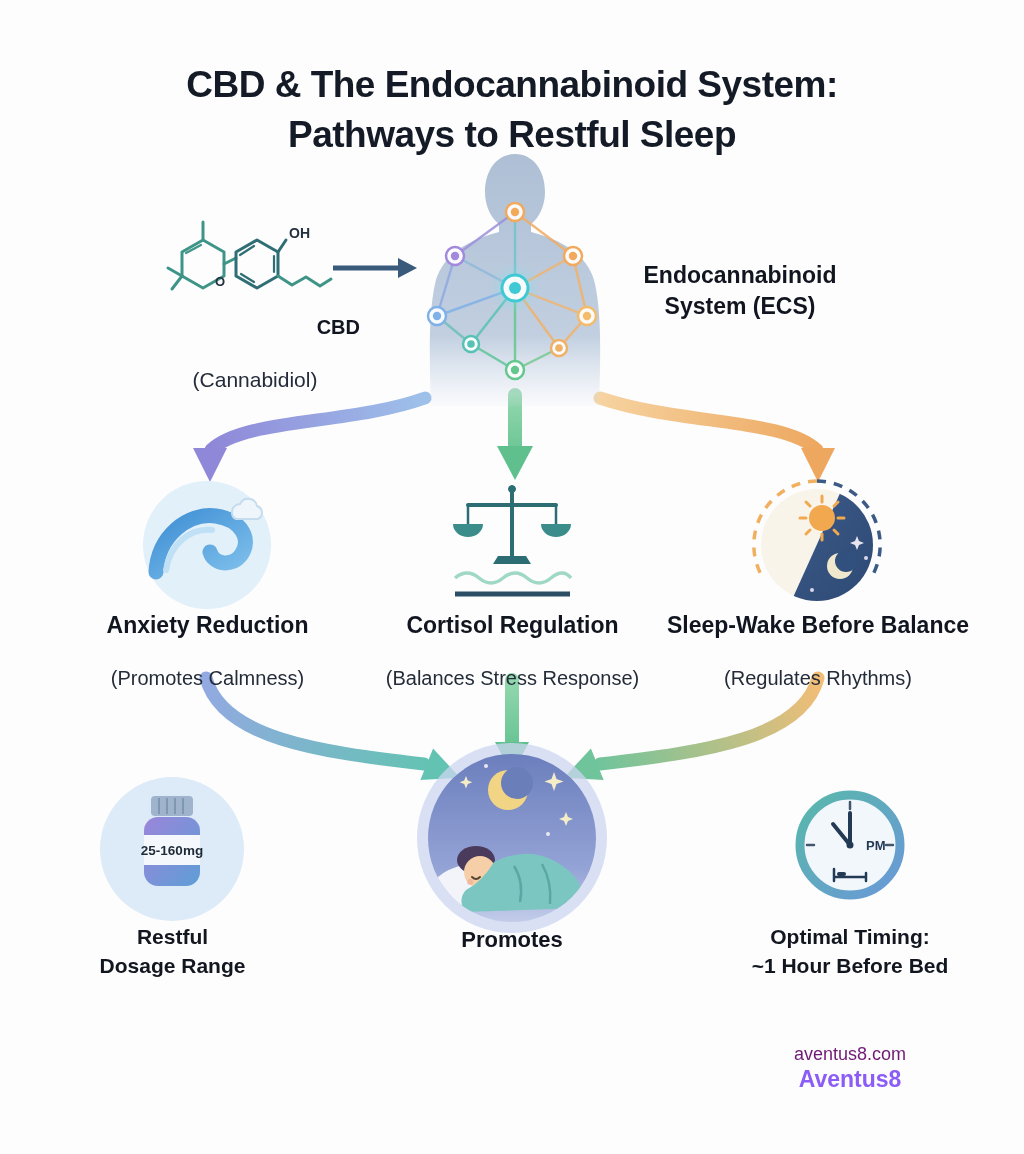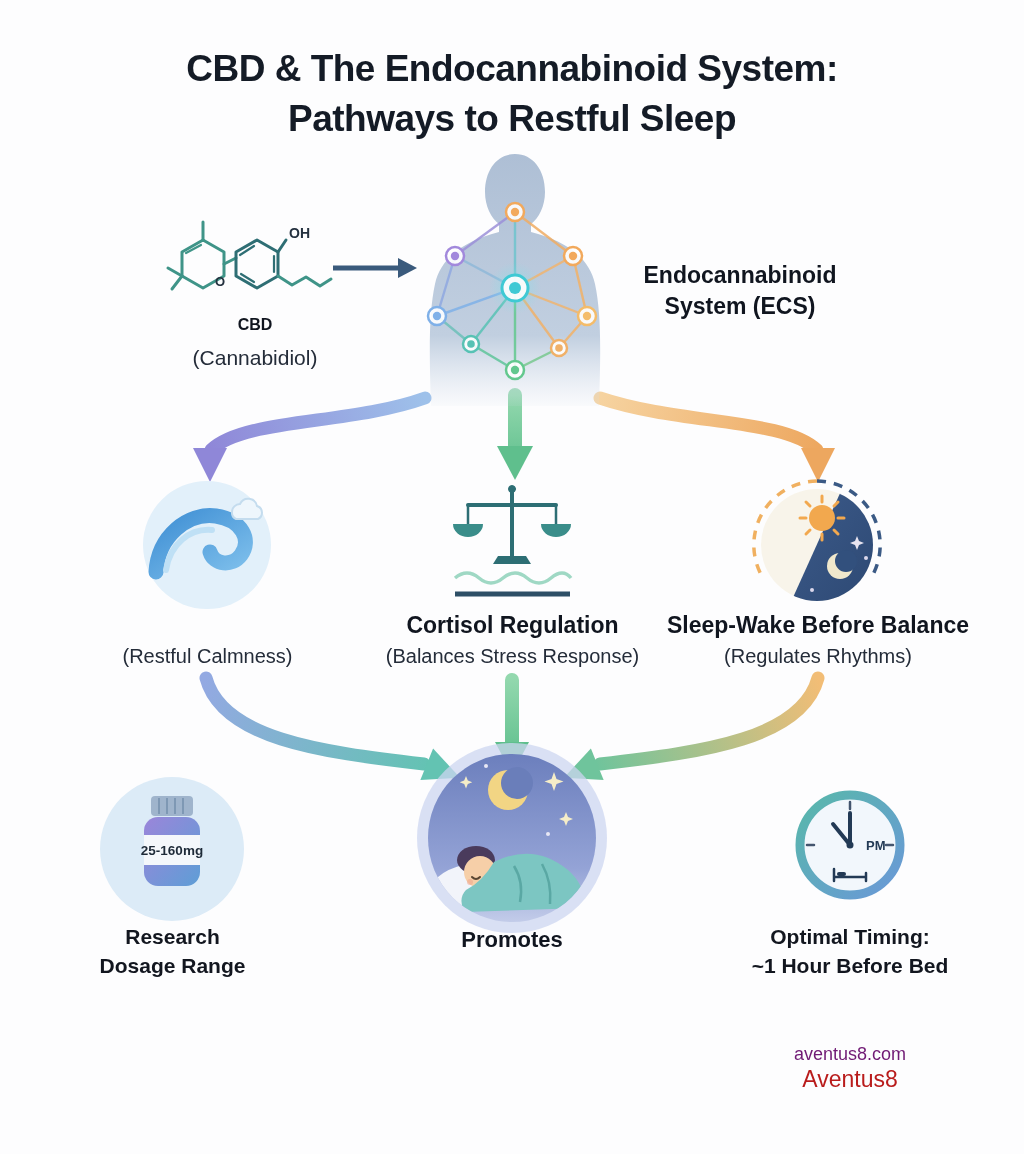--- a/index.html
+++ b/index.html
@@ -3,34 +3,34 @@
 <meta charset="utf-8">
 <style>
   html,body{margin:0;padding:0;background:#ffffff;}
   .canvas{
     position:relative;width:1024px;height:1154px;background:#fdfdfe;
     overflow:hidden;font-family:"Liberation Sans",sans-serif;color:#12161f;
   }
   .abs{position:absolute;}
   .ctr{text-align:center;}
   .title{
-    left:0;top:44px;width:1024px;font-size:37px;font-weight:800;
+    left:0;top:60px;width:1024px;font-size:37px;font-weight:800;
     line-height:50px;color:#141b26;letter-spacing:-0.5px;
   }
   .big-label{font-weight:800;color:#10151f;}
-  .sub-label{font-weight:400;color:#242c39;}
-  .cbd-name{left:150px;top:316px;width:210px;font-size:16px;}
+  .sub-label{font-weight:400;color:#242c39;margin-top:22px;}
+  .cbd-name{left:150px;top:316px;width:210px;font-size:20px;text-align:right;}
   .cbd-sub{left:130px;top:346px;width:250px;font-size:21px;}
   .ecs-label{left:612px;top:260px;width:256px;font-size:23px;font-weight:800;line-height:31px;color:#10151f;}
   .path-title{top:612px;font-size:23px;white-space:nowrap;}
   .path-sub{top:645px;font-size:20px;white-space:nowrap;}
   .outcome{left:330px;top:912px;width:364px;font-size:22px;font-weight:700;line-height:40px;color:#10151f;margin-top:8px;}
   .dosage-label{left:50px;top:922px;width:245px;font-size:21px;font-weight:800;line-height:29px;}
   .timing-label{left:705px;top:922px;width:290px;font-size:21px;font-weight:800;line-height:29px;}
-  .footer-brand{left:740px;top:1066px;width:220px;font-size:23px;font-weight:400;color:#b91c1c;}
+  .footer-brand{left:740px;top:1066px;width:220px;font-size:23px;font-weight:700;color:#8b5cf6;}
   .footer-site{left:740px;top:1044px;width:220px;font-size:18px;color:#701a75;}
   svg{display:block;}
 </style>
 </head>
 <body>
 
 <div class="canvas">
 
   <div class="abs ctr title">
     <div>CBD &amp; The Endocannabinoid System:</div>
@@ -248,21 +248,22 @@
       <g>
         <circle cx="90" cy="88" r="13" fill="#f0e8cc"></circle>
         <circle cx="96" cy="83" r="11" fill="#32507d"></circle>
       </g>
       <path d="M107,58 l2,5 5,2 -5,2 -2,5 -2,-5 -5,-2 5,-2 z" fill="#e8e4f0"></path>
       <circle cx="116" cy="80" r="2" fill="#dcd8ec"></circle>
       <circle cx="62" cy="112" r="2" fill="#dcd8ec"></circle>
     </g>
   </svg>
 
-  <div class="abs ctr sub-label path-sub" style="left:60px;width:295px;">(Restful Calmness)</div>
+  <div class="abs ctr big-label path-title" style="left:60px;width:295px;">Anxiety Reduction</div>
+  <div class="abs ctr sub-label path-sub" style="left:60px;width:295px;">(Promotes Calmness)</div>
 
   <div class="abs ctr big-label path-title" style="left:360px;width:305px;">Cortisol Regulation</div>
   <div class="abs ctr sub-label path-sub" style="left:360px;width:305px;">(Balances Stress Response)</div>
 
   <div class="abs ctr big-label path-title" style="left:648px;width:340px;">Sleep-Wake Before Balance</div>
   <div class="abs ctr sub-label path-sub" style="left:648px;width:340px;">(Regulates Rhythms)</div>
 
   <svg class="abs" style="left:402px;top:732px;" width="220" height="220" viewBox="0 0 220 220">
     <defs>
       <linearGradient id="skyG" x1="0" y1="0" x2="0" y2="1">
@@ -317,21 +318,21 @@
       <line x1="64" y1="26" x2="64" y2="42"></line>
         <line x1="72" y1="26" x2="72" y2="42"></line>
       <line x1="80" y1="26" x2="80" y2="42"></line>
         <line x1="88" y1="26" x2="88" y2="42"></line>
     </g>
     <rect x="49" y="45" width="56" height="69" rx="14" fill="url(#bottleG)"></rect>
     <rect x="49" y="63" width="56" height="30" fill="#f4f7fb"></rect>
     <text x="77" y="83" text-anchor="middle" font-size="13.5" font-weight="bold" fill="#1e2a38">25-160mg</text>
   </svg>
   <div class="abs ctr dosage-label">
-    <div>Research</div>
+    <div>Restful</div>
     <div>Dosage Range</div>
   </div>
 
   <svg class="abs" style="left:788px;top:783px;" width="125" height="125" viewBox="0 0 125 125">
     <defs>
       <linearGradient id="clockG" x1="0" y1="0" x2="1" y2="1">
         <stop offset="0" stop-color="#58b8aa"></stop>
           <stop offset="1" stop-color="#6a98d8"></stop>
       </linearGradient>
     </defs>

